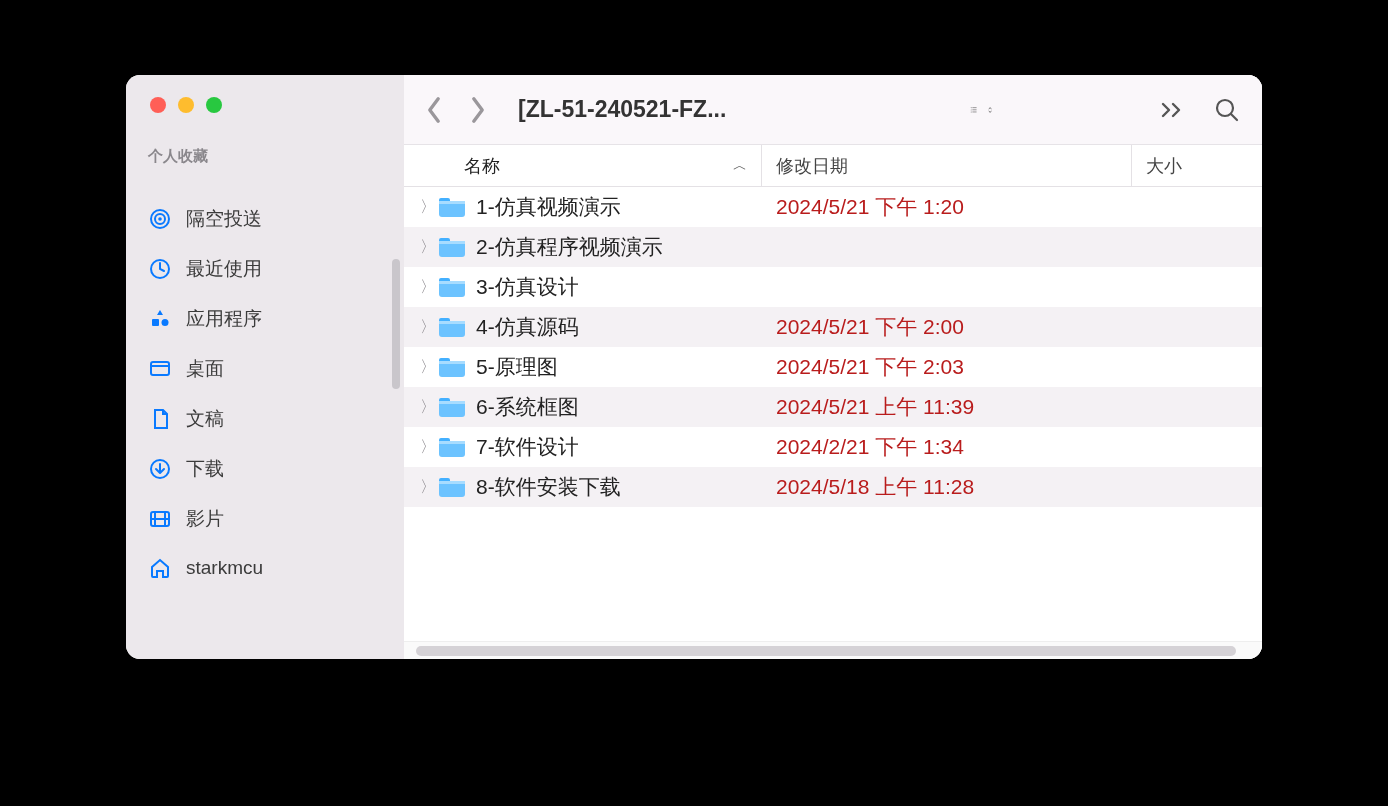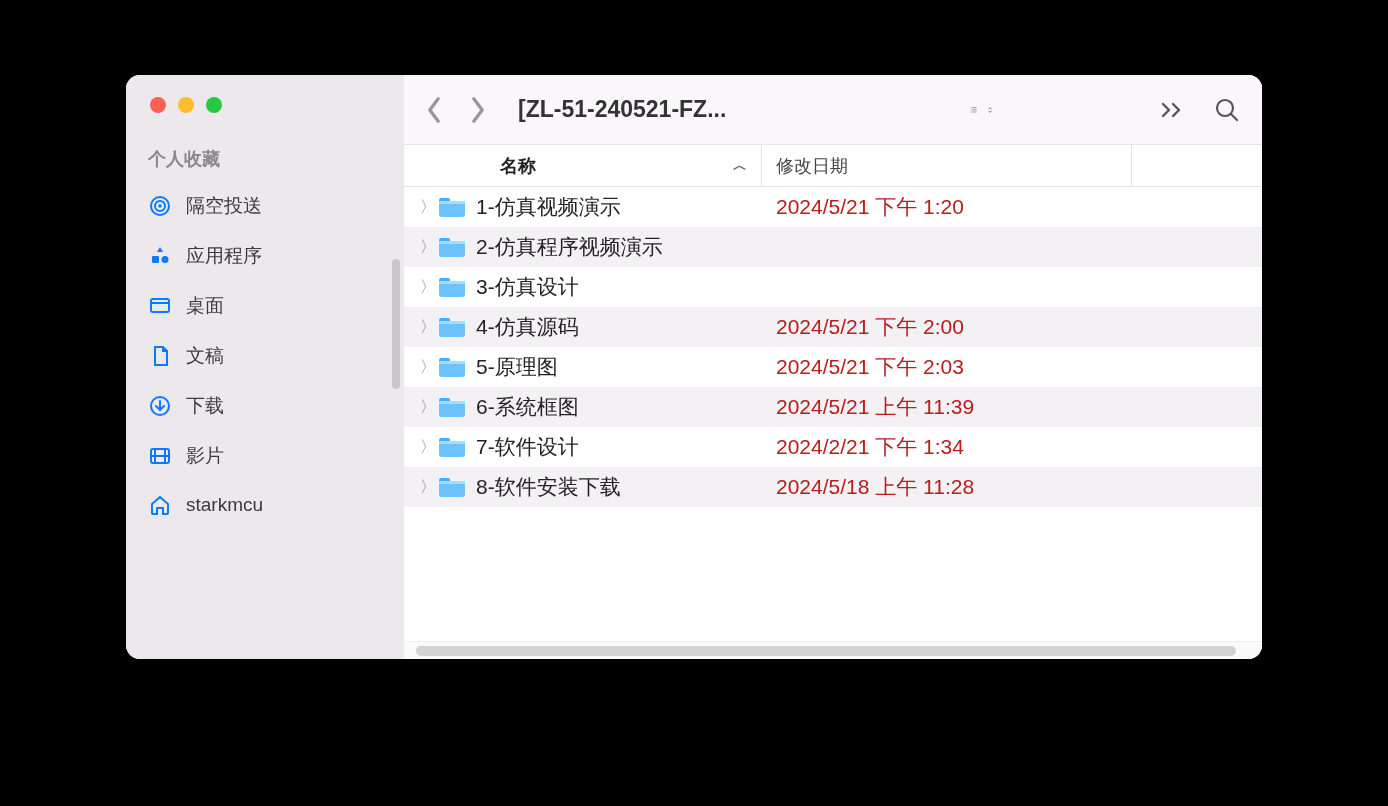--- a/index.html
+++ b/index.html
@@ -12,21 +12,21 @@
 }
 .sidebar {
   width:278px; background:#ece8ec; padding:22px 0 0 0; position:relative;
   display:flex; flex-direction:column; flex-shrink:0;
 }
 .traffic { display:flex; gap:12px; padding-left:24px; margin-bottom:34px; }
 .traffic span { width:16px; height:16px; border-radius:50%; }
 .t-close { background:#ff5f57; }
 .t-min   { background:#febc2e; }
 .t-max   { background:#28c840; }
-.side-label { font-size:18px; color:#8a878c; font-weight:600; padding-left:22px; margin-bottom:10px; }
+.side-label { font-size:15px; color:#8a878c; font-weight:600; padding-left:22px; margin-bottom:28px; }
 .side-items { display:flex; flex-direction:column; }
 .side-item {
   display:flex; align-items:center; gap:14px;
   padding:12px 22px; font-size:19px; color:#3b3b3b; font-weight:500;
   cursor:default;
 }
 .side-item svg { width:24px; height:24px; flex-shrink:0; }
 .side-scroll {
   position:absolute; right:4px; top:184px; width:8px; height:130px;
   background:#c9c6cb; border-radius:4px;
@@ -41,21 +41,21 @@
 .title { font-size:23px; font-weight:600; color:#333; margin-left:14px; flex-shrink:0; }
 .spacer { flex:1; }
 .tool-icon { color:#555; display:flex; align-items:center; justify-content:center; padding:0 10px; }
 .tool-icon svg { width:26px; height:26px; }
 .view-combo { display:flex; align-items:center; gap:10px; color:#555; }
 .header-row {
   display:flex; align-items:center; height:42px; background:#fff;
   border-bottom:1px solid #e4e1e5; font-size:18px; color:#444;
 }
 .hcol { display:flex; align-items:center; height:100%; padding:0 14px; border-right:1px solid #e4e1e5; }
-.hcol.name { width:358px; padding-left:96px; font-weight:700; color:#222; justify-content:space-between; }
+.hcol.name { width:358px; padding-left:60px; font-weight:400; color:#222; justify-content:space-between; }
 .hcol.date { width:370px; }
 .hcol.size { flex:1; border-right:none; }
 .sort-caret { color:#666; font-size:14px; }
 .rows { flex:1; overflow:hidden; }
 .row {
   display:flex; align-items:center; height:40px; font-size:21px; color:#222;
 }
 .row.alt { background:#f4f1f4; }
 .row .disclosure { width:34px; text-align:center; color:#8a878c; font-size:16px; padding-left:14px; }
 .row .folder-ic { width:28px; height:22px; margin-right:10px; }
@@ -86,20 +86,26 @@
       <span class="t-min"></span>
       <span class="t-max"></span>
     </div>
     <div class="side-label">个人收藏</div>
     <div class="side-items">
         <div class="side-item">
           <svg viewBox="0 0 24 24">
             <use href="#ic-airdrop"></use>
           </svg>
           <span>隔空投送</span>
+        </div>
+        <div class="side-item">
+          <svg viewBox="0 0 24 24">
+            <use href="#ic-clock"></use>
+          </svg>
+          <span>最近使用</span>
         </div>
         <div class="side-item">
           <svg viewBox="0 0 24 24">
             <use href="#ic-apps"></use>
           </svg>
           <span>应用程序</span>
         </div>
         <div class="side-item">
           <svg viewBox="0 0 24 24">
             <use href="#ic-desktop"></use>
@@ -177,20 +183,23 @@
     </div>
 
     <div class="header-row">
       <div class="hcol name">
         <span>名称</span>
         <span class="sort-caret">︿</span>
       </div>
       <div class="hcol date">
         <span>修改日期</span>
       </div>
+      <div class="hcol size">
+        <span>大小</span>
+      </div>
     </div>
 
     <div class="rows">
         <div class="row">
           <span class="disclosure">〉</span>
           <svg class="folder-ic" viewBox="0 0 28 22">
             <use href="#ic-folder"></use>
           </svg>
           <span class="fname">1-仿真视频演示</span>
           <span class="fdate">2024/5/21 下午 1:20</span>

